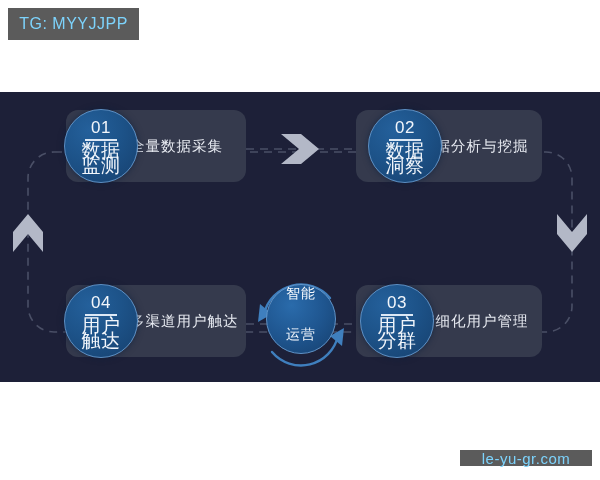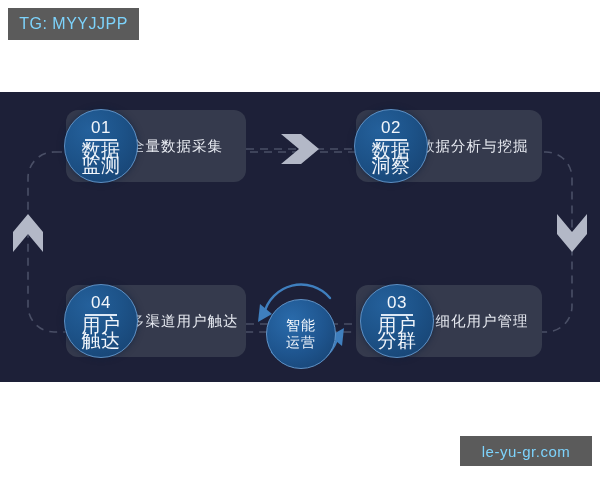--- a/index.html
+++ b/index.html
@@ -33,21 +33,21 @@
     left: 8px;
     top: 8px;
     width: 131px;
     height: 32px;
     font-size: 16px;
   }
   #watermark-bottom {
     right: 8px;
     bottom: 14px;
     width: 132px;
-    height: 30px;
+    height: 16px;
     font-size: 15px;
   }
 
   
   #diagram-panel {
     position: absolute;
     left: 0;
     top: 92px;
     width: 600px;
     height: 290px;
@@ -110,40 +110,40 @@
     background: #dce8f5;
     margin: 2px 0 2px 0;
   }
   .node-name {
     font-size: 19px;
     line-height: 15px;
     text-align: center;
     letter-spacing: 0.5px;
   }
   #circle-01 { left: 64px;  top: 17px;  }
-  #circle-02 { left: 354px; top: 17px;  }
+  #circle-02 { left: 368px; top: 17px;  }
   #circle-03 { left: 360px; top: 192px; }
   #circle-04 { left: 64px;  top: 192px; }
 
   
   #center-hub {
     position: absolute;
     left: 266px;
-    top: 207px;
+    top: 192px;
     width: 70px;
     height: 70px;
     border-radius: 50%;
     background: radial-gradient(circle at 36% 30%, #2a6bab 0%, #1f5690 50%, #153f6d 100%);
     border: 1.6px solid #5f93c8;
     display: flex;
     flex-direction: column;
     align-items: center;
-    justify-content: center;
     color: #f4f8fd;
     z-index: 4;
+    gap: 24px;
   }
   #center-hub .hub-line {
     font-size: 14px;
     line-height: 17px;
     letter-spacing: 1px;
   }
   #hub-arcs {
     position: absolute;
     left: 252px;
     top: 184px;

